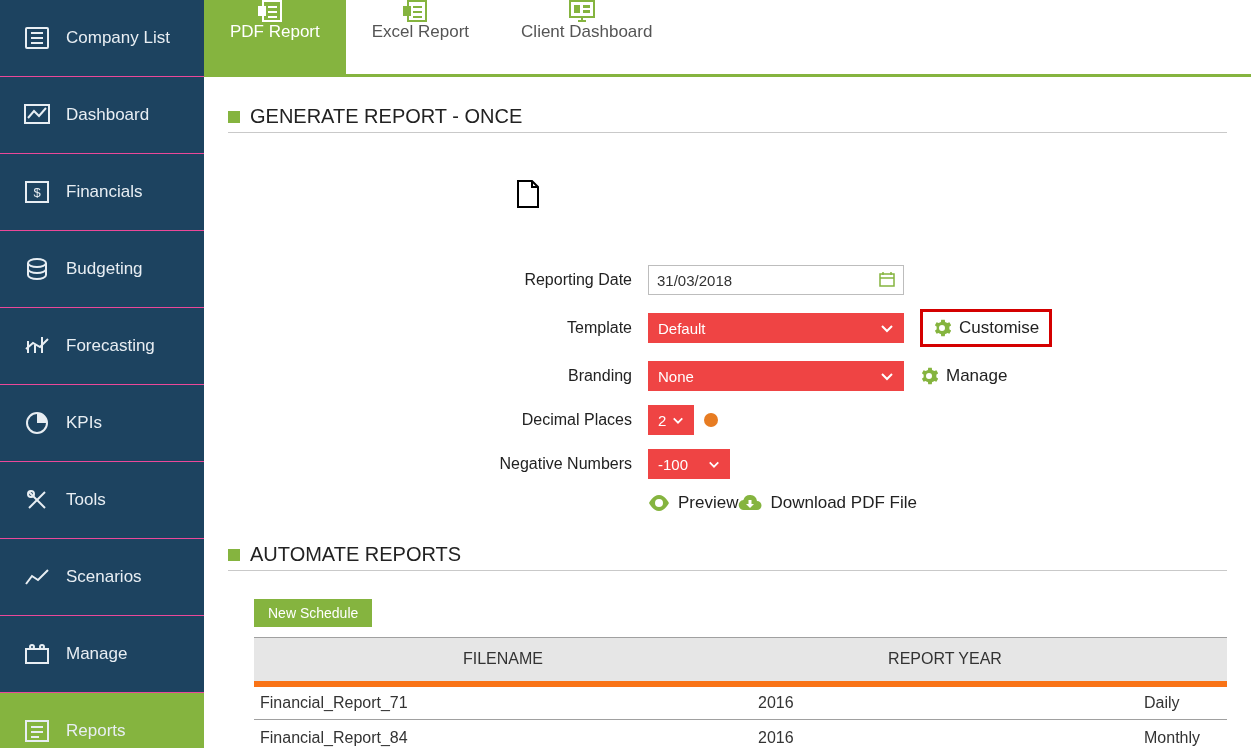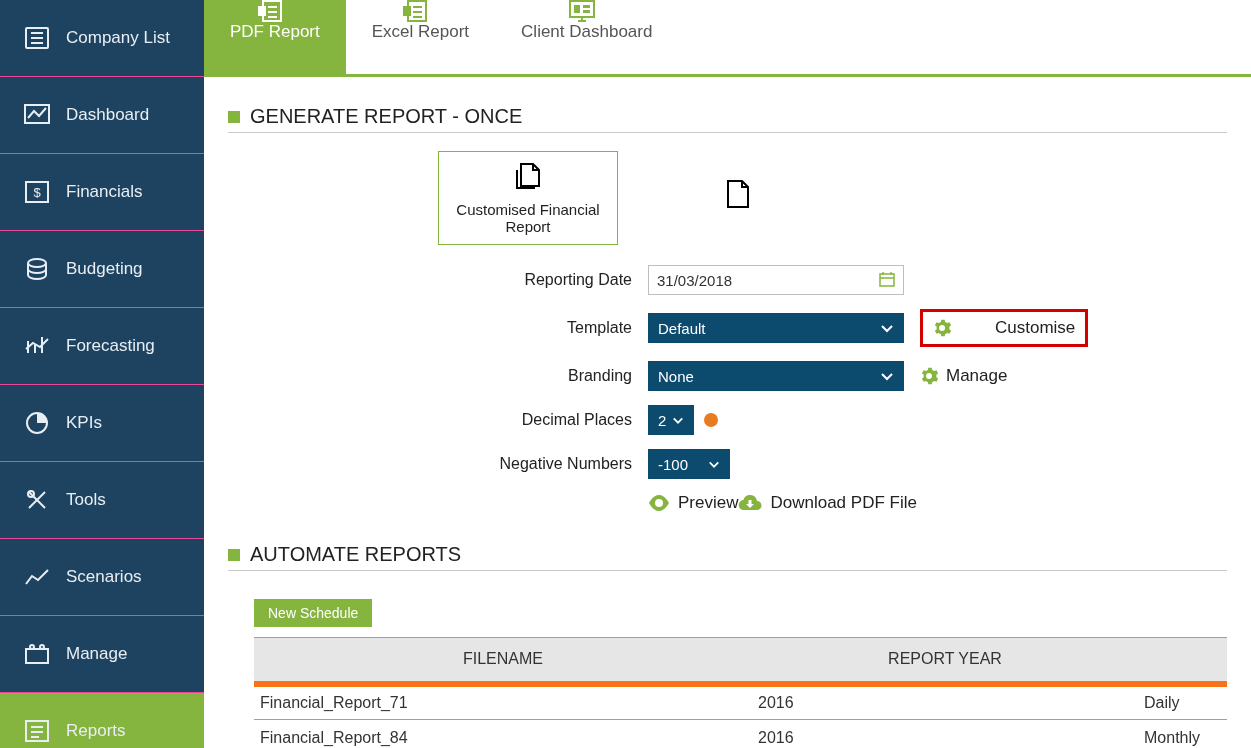--- a/index.html
+++ b/index.html
@@ -22,28 +22,28 @@
   .section-title .sq { width: 12px; height: 12px; background: #85b43f; margin-right: 10px; flex-shrink: 0; }
   
   .cards { display: flex; gap: 30px; margin-left: 210px; margin-bottom: 20px; }
   .card { width: 180px; height: 94px; display: flex; flex-direction: column; align-items: center; justify-content: center; text-align: center; font-size: 15px; color: #222; padding: 6px; cursor: pointer; }
   .card.selected { border: 1px solid #85b43f; }
   .card .cic { margin-bottom: 6px; }
   
   .frow { display: flex; align-items: center; margin-bottom: 14px; }
   .flabel { width: 420px; text-align: right; padding-right: 16px; font-size: 16px; color: #222; flex-shrink: 0; }
   .datebox { width: 256px; height: 30px; border: 1px solid #bdbdbd; display: flex; align-items: center; justify-content: space-between; padding: 0 8px; font-size: 15px; }
-  .greensel { height: 30px; background: #0c4a6e; color: #fff; display: flex; align-items: center; justify-content: space-between; padding: 12px 10px; font-size: 15px; cursor: pointer; }
+  .greensel { height: 30px; background: #ef4444; color: #fff; display: flex; align-items: center; justify-content: space-between; padding: 12px 10px; font-size: 15px; cursor: pointer; }
   .greensel.w256 { width: 256px; }
   .greensel.w46 { width: 46px; }
   .greensel.w82 { width: 82px; }
   .chev { display: inline-block; }
   .aux { display: flex; align-items: center; margin-left: 16px; font-size: 17px; color: #222; cursor: pointer; }
   .aux .gearc { margin-right: 8px; display:flex; }
-  .aux.highlight { border: 3px solid #d40000; padding: 6px 10px; gap: 36px; }
+  .aux.highlight { border: 3px solid #d40000; padding: 6px 10px; }
   .orangedot { width: 14px; height: 14px; background: #e77c22; border-radius: 50%; margin-left: 10px; }
   .actions { display: flex; margin-left: 420px; margin-top: 6px; margin-bottom: 30px; }
   .linkbtn { display: flex; align-items: center; font-size: 17px; color: #222; cursor: pointer; }
   .linkbtn .lic { margin-right: 8px; display:flex; }
   .newsched { display: inline-block; background: #85b43f; color: #fff; font-size: 14px; padding: 6px 14px; margin: 10px 0 10px 26px; cursor: pointer; }
   
   .tbl { width: calc(100% - 26px); margin-left: 26px; border-collapse: collapse; font-size: 16px; }
   .tbl th { background: #e6e6e6; font-weight: 400; height: 46px; border-top: 1px solid #a0a0a0; border-bottom: 6px solid #f97316; }
   .tbl td { height: 36px; border-bottom: 1px solid #a0a0a0; padding-left: 6px; }
   .tbl .c1 { width: 498px; }
@@ -198,30 +198,20 @@
     </div>
 
     <div class="content">
       
       <h2 class="section-title">
         <span class="sq"></span>
         <span>GENERATE REPORT - ONCE</span>
       </h2>
 
       <div class="cards">
-        <div class="card selected">
-          <span class="cic">
-            <svg width="34" height="30" viewBox="0 0 34 30" stroke="#000" fill="none" stroke-width="2">
-                <path d="M10 2 h12 l6 6 v16 h-18 z"></path>
-                <path d="M22 2 v6 h6"></path>
-                <path d="M6 8 v18 h18"></path>
-              </svg>
-          </span>
-          <span>Customised Financial Report</span>
-        </div>
         <div class="card">
           <span class="cic">
             <svg width="28" height="30" viewBox="0 0 28 30" stroke="#000" fill="none" stroke-width="2">
                 <path d="M4 2 h14 l6 6 v20 h-20 z"></path>
                 <path d="M18 2 v6 h6"></path>
               </svg>
           </span>
         </div>
       </div>
 

